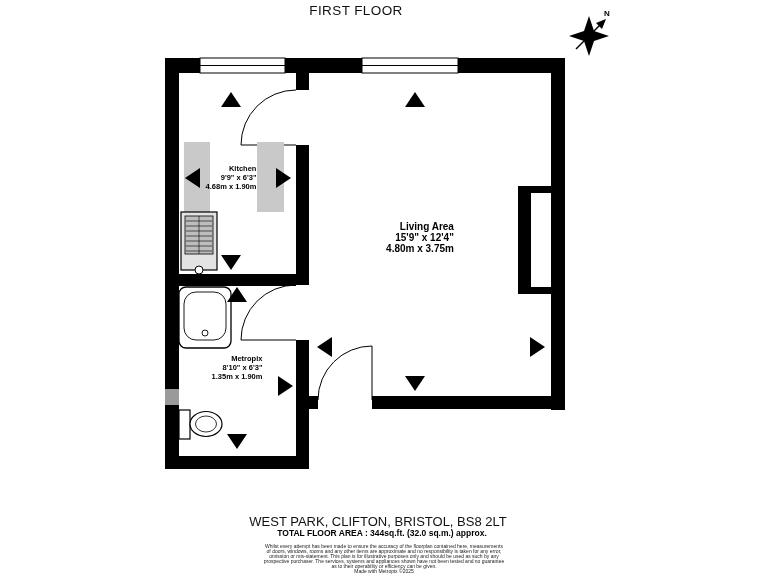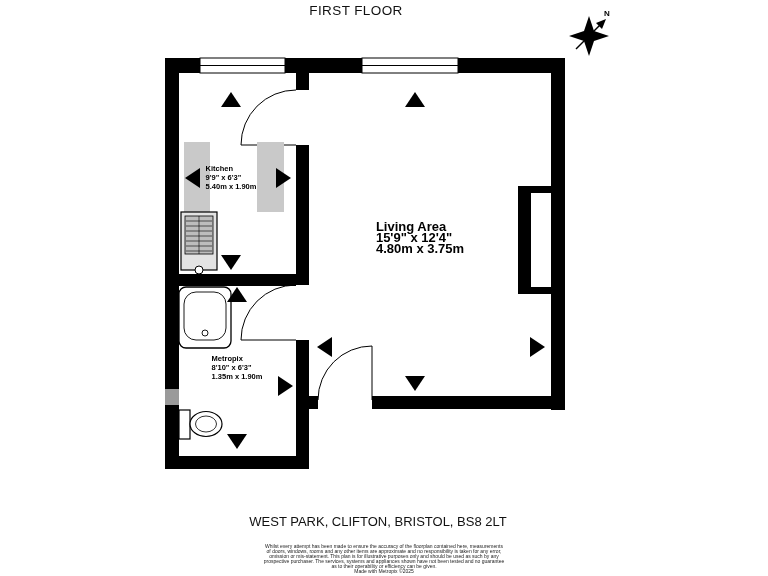--- a/index.html
+++ b/index.html
@@ -2,23 +2,23 @@
 <html><head>
 <meta charset="utf-8">
 <style>
   html,body{margin:0;padding:0;background:#fff;}
   body{font-family:"Liberation Sans","DejaVu Sans",sans-serif;color:#000;}
   .page{position:relative;width:768px;height:576px;background:#fff;overflow:hidden;}
   .abs{position:absolute;}
   .center-x{transform:translateX(-50%);white-space:nowrap;text-align:center;}
   .title{top:3px;left:356px;font-size:13.5px;letter-spacing:.4px;color:#111;}
   .plan-svg{position:absolute;left:0;top:0;width:768px;height:576px;}
-  .room-label{position:absolute;transform:translateX(-50%);text-align:left;white-space:nowrap;font-weight:bold;color:#000;}
+  .room-label{position:absolute;transform:translateX(-50%);text-align:right;white-space:nowrap;font-weight:bold;color:#000;}
   .room-label.sm{font-size:7.5px;line-height:9px;}
-  .room-label.lg{font-size:13px;line-height:11px;}
+  .room-label.lg{font-size:10px;line-height:11px;}
   .address{top:514px;left:378px;font-size:13px;color:#111;}
   .area{top:528px;left:382px;font-size:8.5px;font-weight:bold;}
   .disclaimer{top:544px;left:384px;font-size:5px;line-height:5px;color:#222;}
 </style>
 </head>
 <body>
 
 <div class="page">
 
   <div class="abs center-x title">FIRST FLOOR</div>
@@ -112,36 +112,37 @@
       <path d="M589,16 L594,31 L609,36 L594,41 L589,56 L584,41 L569,36 L584,31 Z" fill="#000"></path>
       <line x1="576" y1="49" x2="600" y2="25" stroke="#000" stroke-width="1.5"></line>
       <polygon points="606,19 596,23 602,29" fill="#000"></polygon>
       <text x="604" y="16" font-size="8" font-weight="bold">N</text>
     </g>
   </svg>
 
   <div class="room-label sm" style="left:231px;top:164px">
     <div>Kitchen</div>
     <div>9'9" x 6'3"</div>
-    <div>5.40m x 1.90m</div>
+    <div>4.68m x 1.90m</div>
   </div>
 
   <div class="room-label lg" style="left:420px;top:221px">
     <div>Living Area</div>
     <div>15'9" x 12'4"</div>
     <div>4.80m x 3.75m</div>
   </div>
 
   <div class="room-label sm" style="left:237px;top:354px">
     <div>Metropix</div>
     <div>8'10" x 6'3"</div>
     <div>1.35m x 1.90m</div>
   </div>
 
   <div class="abs center-x address">WEST PARK, CLIFTON, BRISTOL, BS8 2LT</div>
+  <div class="abs center-x area">TOTAL FLOOR AREA : 344sq.ft. (32.0 sq.m.) approx.</div>
   <div class="abs center-x disclaimer">
     <div>Whilst every attempt has been made to ensure the accuracy of the floorplan contained here, measurements</div>
     <div>of doors, windows, rooms and any other items are approximate and no responsibility is taken for any error,</div>
     <div>omission or mis-statement. This plan is for illustrative purposes only and should be used as such by any</div>
     <div>prospective purchaser. The services, systems and appliances shown have not been tested and no guarantee</div>
     <div>as to their operability or efficiency can be given.</div>
     <div>Made with Metropix ©2025</div>
   </div>
 
 </div>

